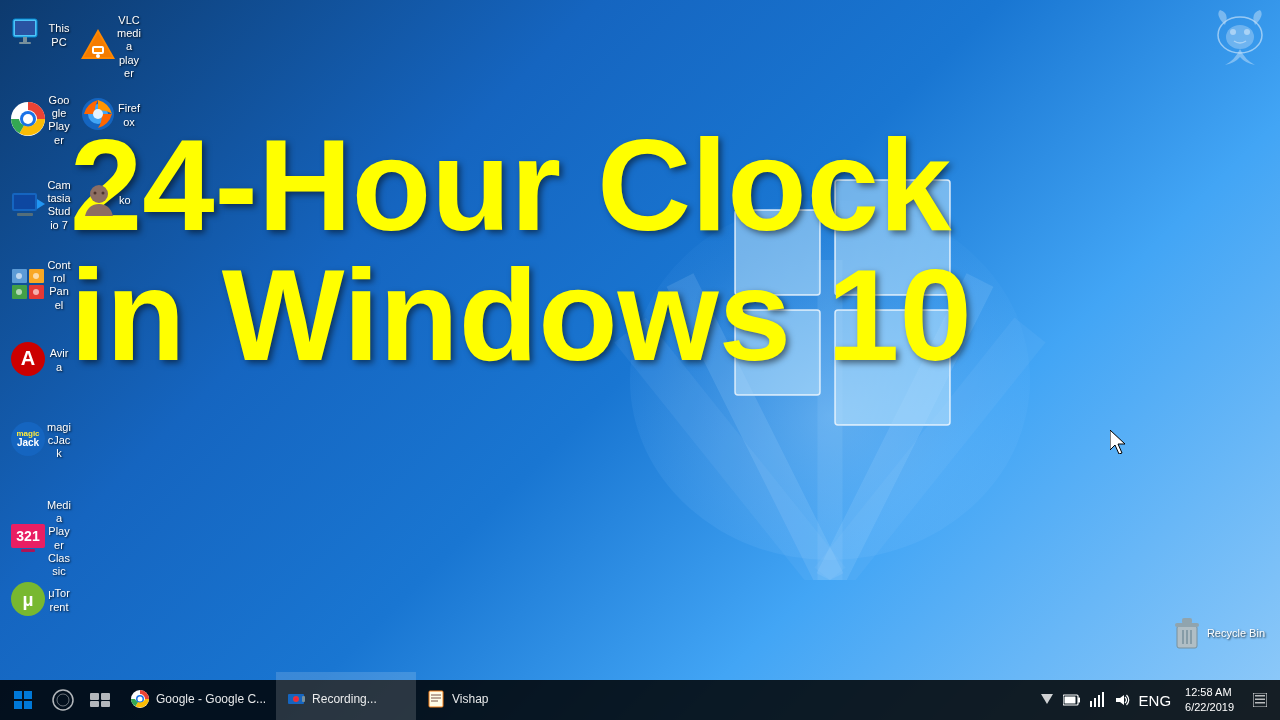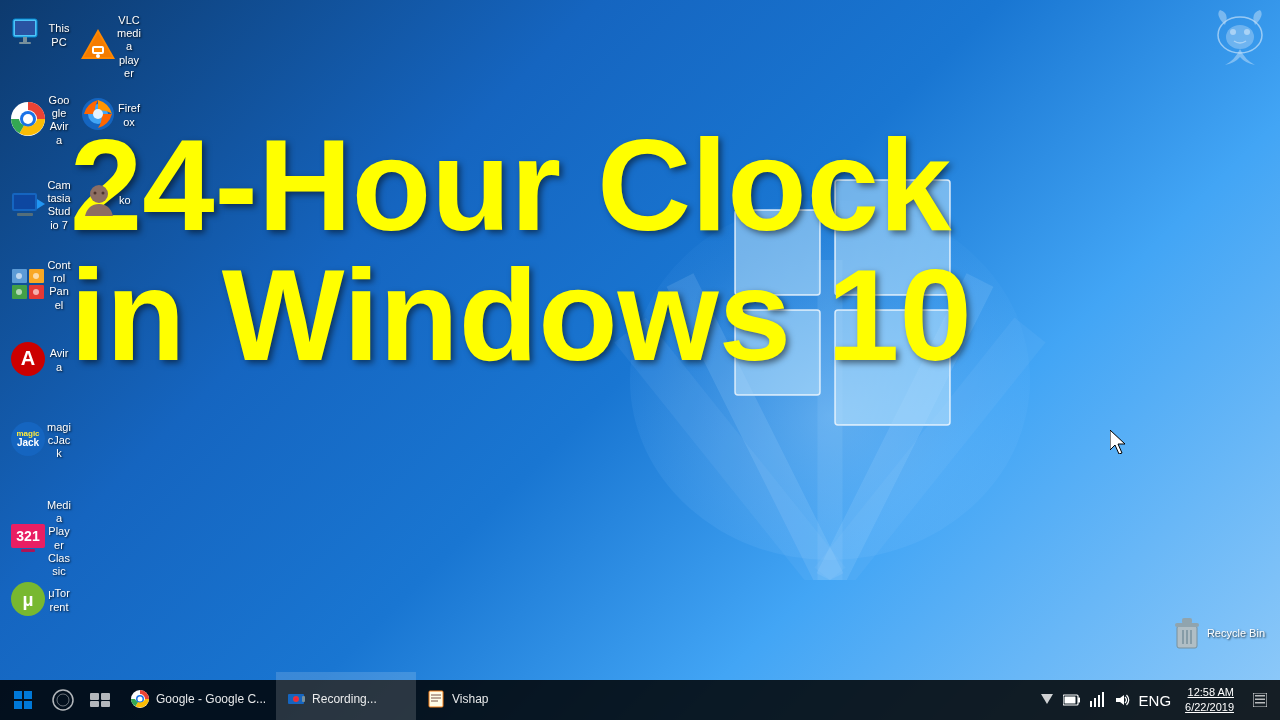--- a/index.html
+++ b/index.html
@@ -187,29 +187,28 @@
       display: flex;
       align-items: center;
       justify-content: center;
       color: white;
       font-size: 13px;
       cursor: pointer;
     }
     #clock {
       display: flex;
       flex-direction: column;
-      align-items: flex-end;
+      align-items: flex-start;
       justify-content: center;
       color: white;
       font-size: 11px;
       padding: 0 8px;
       cursor: pointer;
       height: 40px;
       line-height: 1.4;
-      text-decoration: underline;
     }
     #notification-btn {
       width: 30px;
       height: 40px;
       display: flex;
       align-items: center;
       justify-content: center;
       color: white;
       cursor: pointer;
       font-size: 14px;
@@ -291,21 +290,21 @@
     <div class="icon-img">
       <svg width="38" height="38" viewBox="0 0 38 38" xmlns="http://www.w3.org/2000/svg">
         <circle cx="19" cy="19" r="17" fill="white"></circle>
         <circle cx="19" cy="19" r="8" fill="#1a73e8"></circle>
         <path d="M19 2 A17 17 0 0 1 36 19 L28 19 A9 9 0 0 0 19 10Z" fill="#ea4335"></path>
         <path d="M36 19 A17 17 0 0 1 10.5 33.2 L15 25.5 A9 9 0 0 0 28 19Z" fill="#fbbc05"></path>
         <path d="M10.5 33.2 A17 17 0 0 1 2 19 L10 19 A9 9 0 0 0 15 25.5Z" fill="#34a853"></path>
         <circle cx="19" cy="19" r="5" fill="white"></circle>
       </svg>
     </div>
-    <span class="icon-label">Google Avira</span>
+    <span class="icon-label">Google Player</span>
   </div>
 
   <div class="desktop-icon" style="top:90px;left:75px;">
     <div class="icon-img">
       <svg width="38" height="38" viewBox="0 0 38 38" xmlns="http://www.w3.org/2000/svg">
         <circle cx="19" cy="19" r="16" fill="#1565c0"></circle>
         <circle cx="19" cy="19" r="10" fill="#42a5f5"></circle>
         <path d="M5 19 Q8 8 19 5 Q15 12 16 19Z" fill="#ff6600"></path>
         <path d="M19 5 Q30 8 33 19 Q27 14 19 16Z" fill="#ff9500"></path>
         <path d="M33 19 Q30 30 19 33 Q24 26 22 19Z" fill="#ff6600"></path>

